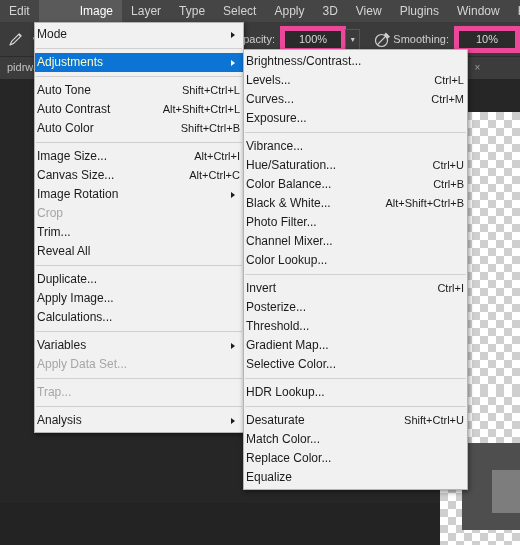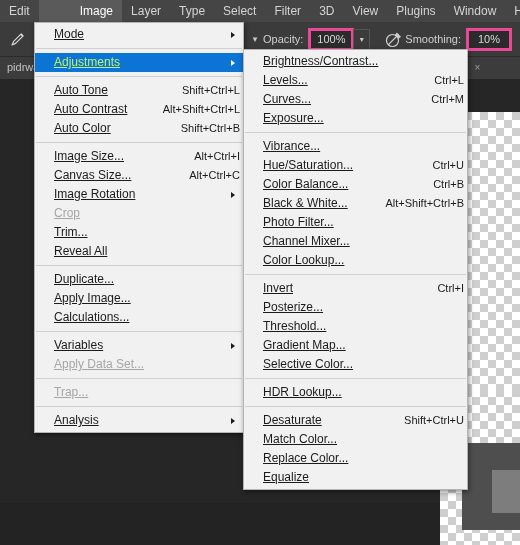--- a/index.html
+++ b/index.html
@@ -61,22 +61,22 @@
   .tool-swatch{
     width:28px;height:26px;margin-left:3px;background:#3b3b3b;
     display:flex;align-items:center;justify-content:center;
   }
   .opt-caret{
     width:16px;height:26px;display:flex;align-items:center;justify-content:center;
     color:#c9c9c9;font-size:9px;
   }
   .opt-label{color:#cfcfcf;font-size:11px;white-space:nowrap;}
   .opt-field{
-    background:#2b2b2b;border:3px solid #ec4899;color:#d8d8d8;font-size:11px;
-    height:17px;line-height:17px;padding:0 3px;margin-left:5px;min-width:34px;
+    background:#2b2b2b;border:5px solid #ec4899;color:#d8d8d8;font-size:11px;
+    height:17px;line-height:17px;padding:0 11px;margin-left:5px;min-width:34px;
     text-align:center;
   }
   .opt-btn-caret{
     background:#3b3b3b;border:1px solid #555;color:#c9c9c9;font-size:8px;
     height:19px;width:15px;display:flex;align-items:center;justify-content:center;
     margin-left:-1px;
   }
   .airbrush{margin-left:13px;width:22px;height:22px;display:flex;align-items:center;justify-content:center;}
 
   
@@ -99,28 +99,28 @@
     font-size:12px;color:#1b1b1b;
     box-sizing:border-box;
   }
   #image-menu{left:34px;top:22px;width:210px;}
   #adjust-menu{left:243px;top:49px;width:225px;}
 
   .mi{
     position:relative;height:19px;line-height:19px;
     display:flex;align-items:center;cursor:default;white-space:nowrap;
   }
-  .mi .mlabel{padding-left:19px;flex:0 0 auto;text-decoration:underline;}
+  .mi .mlabel{padding-left:2px;flex:0 0 auto;}
   .mi .mshort{margin-left:auto;padding-right:3px;color:#1b1b1b;font-size:11px;}
   .mi .marrow{
     position:absolute;right:8px;top:50%;transform:translateY(-50%);
     width:0;height:0;border-left:4px solid #1b1b1b;
     border-top:3.5px solid transparent;border-bottom:3.5px solid transparent;
   }
-  .mi.sel{background:#0c74d4;color:#bef264;}
+  .mi.sel{background:#0c74d4;color:#fef9c3;}
   .mi.sel .marrow{border-left-color:#ffffff;}
   .mi.disabled .mlabel,.mi.disabled .mshort{color:#a6a6a6;}
   .sep{height:1px;background:#d0d0d0;margin:4px 1px;}
 </style>
 </head>
 <body>
 
 <div id="app">
 
   <div class="canvas-area">
@@ -169,21 +169,21 @@
     <span class="opt-label">Smoothing:</span>
     <span class="opt-field">10%</span>
   </div>
 
   <div class="menubar" id="menubar">
       <div class="menubar-item">Edit</div>
       <div class="menubar-item active">Image</div>
       <div class="menubar-item">Layer</div>
       <div class="menubar-item">Type</div>
       <div class="menubar-item">Select</div>
-      <div class="menubar-item">Filter</div>
+      <div class="menubar-item">Apply</div>
       <div class="menubar-item">3D</div>
       <div class="menubar-item">View</div>
       <div class="menubar-item">Plugins</div>
       <div class="menubar-item">Window</div>
       <div class="menubar-item">Help</div>
     </div>
 
   <div class="menu" id="image-menu">
       <div class="mi">
         <span class="mlabel">Mode</span>

